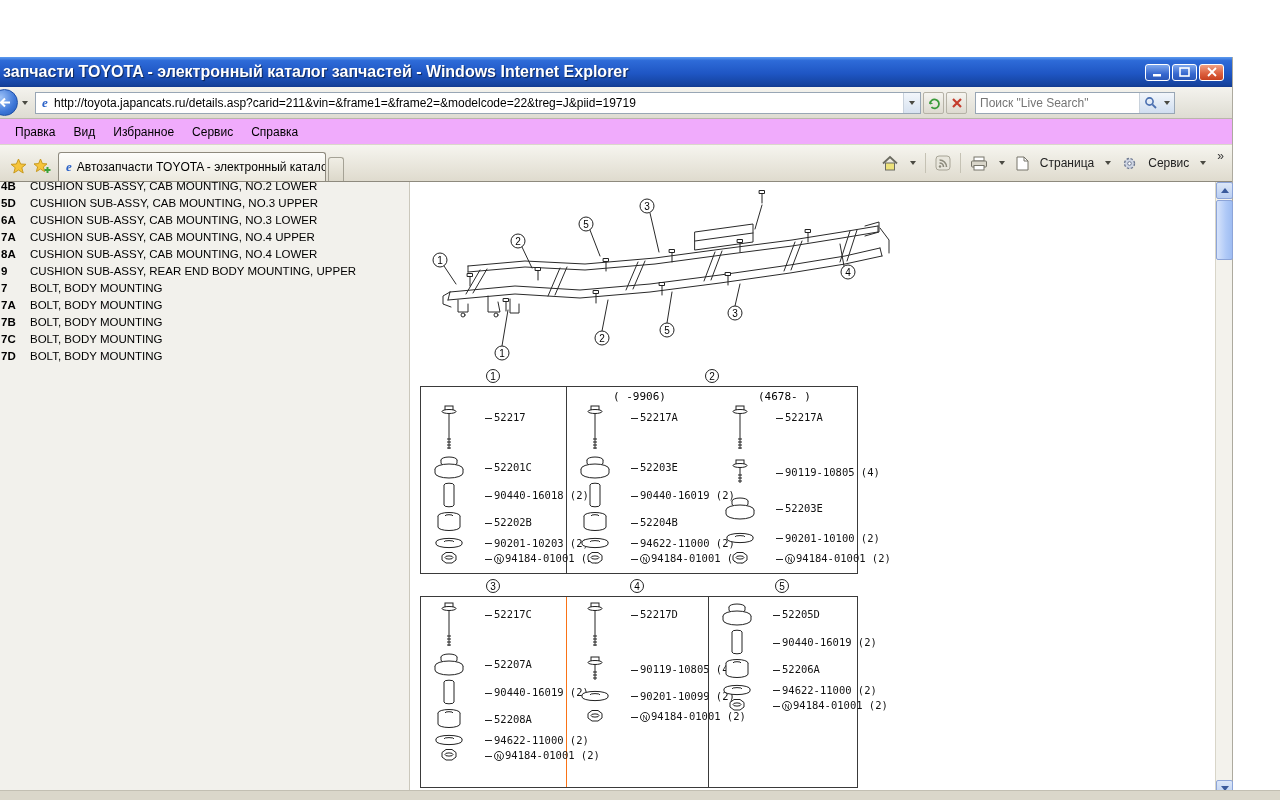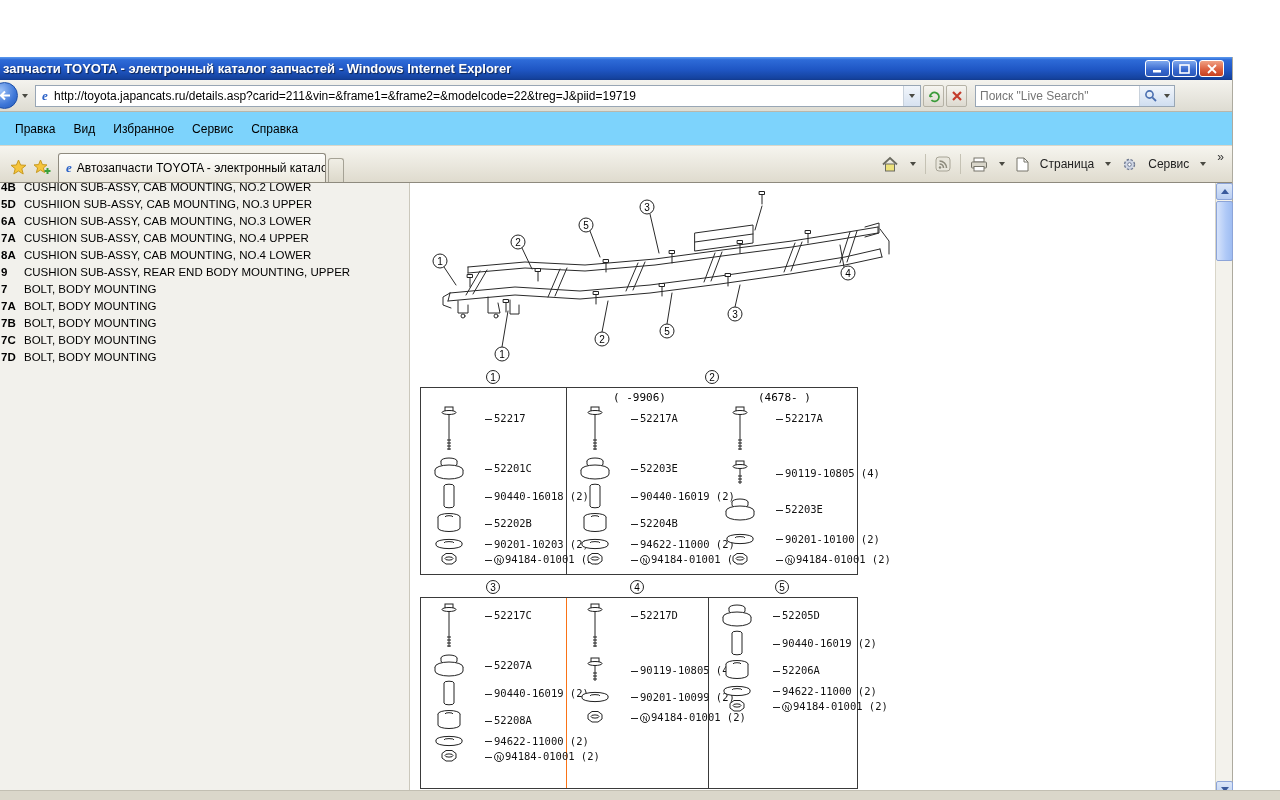--- a/index.html
+++ b/index.html
@@ -3,23 +3,23 @@
 <meta charset="utf-8">
 <style>
   * { box-sizing: border-box; margin: 0; padding: 0; }
   html,body { width:1280px; height:800px; overflow:hidden; background:#fff;
               font-family:"Liberation Sans", sans-serif; }
 
   .window { position:absolute; left:0; top:57px; width:1233px; height:733px;
             background:#EFEDE2; border-right:1px solid #ADAA9E; }
 
   
-  .titlebar { height:23px; display:flex; align-items:center;
+  .titlebar { height:30px; display:flex; align-items:center;
     background:linear-gradient(180deg,#5E9CEF 0%,#2E6BD8 12%,#1F56C4 55%,#15439F 92%,#123A8F 100%);
-    color:#fff; font-weight:bold; font-size:13px; padding-left:3px;
+    color:#fff; font-weight:bold; font-size:16px; padding-left:3px;
     text-shadow:1px 1px 1px rgba(0,0,0,.55); white-space:nowrap; overflow:hidden; }
   .win-buttons { margin-left:auto; margin-right:8px; display:flex; gap:2px; }
   .winbtn { width:25px; height:17px; border:1px solid #fff; border-radius:3px;
     display:flex; align-items:center; justify-content:center; }
   .winbtn.min,.winbtn.max { background:linear-gradient(180deg,#7FA8EE,#3667CE 60%,#2A57B8); }
   .winbtn.close { background:linear-gradient(180deg,#F0A184,#DD6140 55%,#C8401F); }
 
   
   .addrbar { height:32px; display:flex; align-items:center; padding:0 8px 0 0;
     background:linear-gradient(180deg,#F4F3EE,#DEDCD2); border-bottom:1px solid #B9B6AA; }
@@ -42,21 +42,21 @@
   .search-box { width:200px; height:22px; margin-left:8px; background:#fff;
     border:1px solid #98A6B5; display:flex; align-items:center; }
   .search-input { flex:1; border:0; outline:none; font-size:12px; padding:0 4px; color:#8A887E;
     font-family:"Liberation Sans", sans-serif; background:transparent; }
   .search-go { width:22px; height:100%; border-left:1px solid #C9D2DC;
     background:linear-gradient(180deg,#F2F6FB,#D0DEF0); display:flex; align-items:center; justify-content:center; }
   .search-dd { width:14px; height:100%; display:flex; align-items:center; justify-content:center;
     background:linear-gradient(180deg,#F2F6FB,#D0DEF0); }
 
   
-  .menubar { height:34px; display:flex; align-items:center; background:#7dd3fc;
+  .menubar { height:26px; display:flex; align-items:center; background:#f0abfc;
     border-bottom:1px solid #DAD7CA; font-size:12px; padding-left:6px; }
   .menu-item { padding:3px 9px; color:#000; }
 
   
   .tabbar { height:37px; display:flex; align-items:flex-end;
     background:linear-gradient(180deg,#F6F5EF,#DFDBCE); border-bottom:1px solid #8E8A7E; padding:0 6px; }
   .fav-btn { width:24px; height:26px; margin-bottom:2px; display:flex; align-items:center; justify-content:center; }
   .tab { width:268px; height:29px; margin-left:4px; display:flex; align-items:center; gap:5px;
     background:linear-gradient(180deg,#FDFDFB,#ECE9DE); border:1px solid #8E8A7E; border-bottom:none;
     border-radius:3px 3px 0 0; font-size:12px; padding:0 7px; white-space:nowrap; overflow:hidden; }
@@ -67,21 +67,21 @@
   .tool-sep { width:1px; height:20px; background:#C5C2B4; margin:0 2px; }
   .overflow-chev { font-size:12px; color:#333; padding:0 2px 14px 4px; }
 
   
   .content { position:relative; height:615px; display:flex; background:#fff; }
   .left-panel { width:410px; background:#F2F1EC; border-right:1px solid #CBC8BC;
     padding:0 0 0 1px; overflow:hidden; }
   .plist { margin-top:-2px; }
   .plist-row { display:flex; align-items:baseline; height:17px; font-size:11.5px; white-space:nowrap; }
   .pcode { min-width:17px; font-weight:bold; }
-  .pname { margin-left:6px; }
+  .pname { margin-left:12px; }
 
   .diagram-pane { position:relative; width:785px; background:#fff; overflow:hidden; }
   .chassis { display:block; margin:2px 0 0 0; }
 
   .callout-row { display:flex; height:16px; margin:1px 0 2px 10px; width:438px; }
   .co-cell { display:flex; justify-content:center; align-items:center; }
   .pcircle { width:14px; height:14px; border:1px solid #222; border-radius:50%;
     font-size:10px; line-height:13px; text-align:center; background:#fff; }
 
   .ptable { display:flex; border:1px solid #3a3a3a; width:438px; margin-left:10px; background:#fff; }

